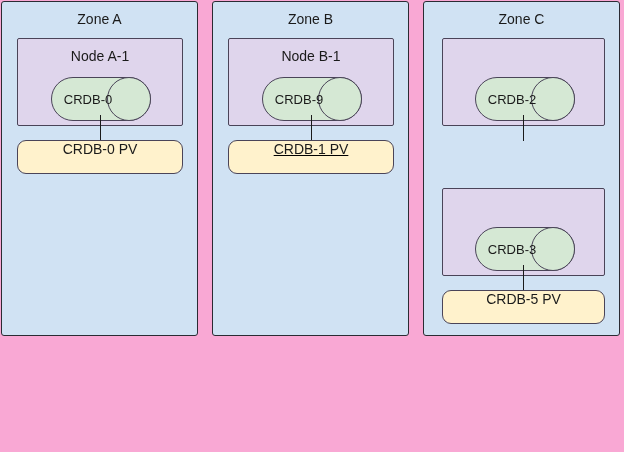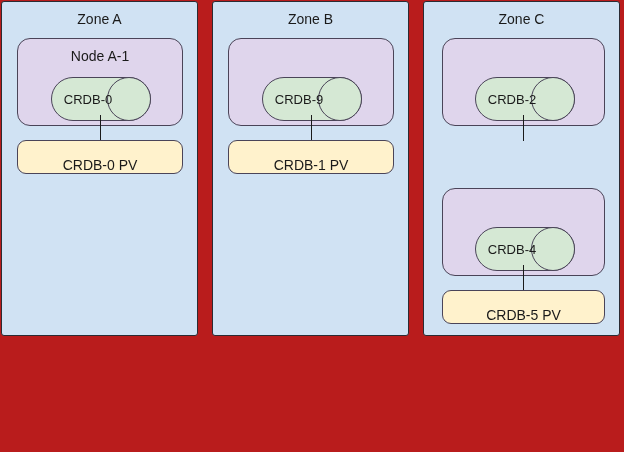--- a/index.html
+++ b/index.html
@@ -14,21 +14,21 @@
     overflow: hidden;
     font-family: "Liberation Sans", sans-serif;
   }
 
   #diagram {
     position: absolute;
     left: 0;
     top: 0;
     width: 624px;
     height: 452px;
-    background: #b91c1c;
+    background: #f9a8d4;
   }
 
   
   .zone {
     position: absolute;
     box-sizing: border-box;
     background: #D0E2F3;
     border: 1px solid #2b2b33;
     border-radius: 3px;
   }
@@ -43,21 +43,21 @@
     color: #1a1a1a;
     white-space: nowrap;
   }
 
   
   .node {
     position: absolute;
     box-sizing: border-box;
     background: #DFD5EC;
     border: 1px solid #4a4458;
-    border-radius: 13px;
+    border-radius: 2px;
   }
   .node-title {
     position: absolute;
     left: 0;
     right: 0;
     top: 9px;
     text-align: center;
     font-size: 14px;
     line-height: 16px;
     color: #1a1a1a;
@@ -91,21 +91,21 @@
   }
 
   
   .pv {
     position: absolute;
     box-sizing: border-box;
     background: #FFF2CC;
     border: 1px solid #4a4458;
     border-radius: 9px;
     display: flex;
-    align-items: flex-end;
+    align-items: flex-start;
     justify-content: center;
   }
   .pv-label {
     font-size: 14px;
     line-height: 16px;
     color: #1a1a1a;
     white-space: nowrap;
   }
 
   
@@ -139,33 +139,34 @@
 
     <div class="pv" style="left:15px; top:138px; width:166px; height:34px;">
       <span class="pv-label">CRDB-0 PV</span>
     </div>
   </div>
 
   <div class="zone" style="left:212px; top:1px; width:197px; height:335px;">
     <div class="zone-title">Zone B</div>
 
     <div class="node" style="left:15px; top:36px; width:166px; height:88px;">
+      <div class="node-title">Node B-1</div>
 
       <div class="cyl" style="left:33px; top:38px; width:100px; height:44px;">
         <svg width="100" height="44" viewBox="0 0 100 44" xmlns="http://www.w3.org/2000/svg">
           <path d="M22,0.5 H78 A21.5,21.5 0 0 1 78,43.5 H22 A21.5,21.5 0 0 1 22,0.5 Z" fill="#D5E8D4" stroke="#4a4458" stroke-width="1"></path>
           <ellipse cx="78" cy="22" rx="21.5" ry="21.5" fill="#D5E8D4" stroke="#4a4458" stroke-width="1"></ellipse>
         </svg>
         <div class="cyl-label">CRDB-9</div>
       </div>
     </div>
 
     <div class="connector" style="left:98px; top:113px; height:26px;"></div>
 
-    <div class="pv" style="left:15px; top:138px; width:166px; height:34px;">
+    <div class="pv" style="left:15px; top:138px; width:166px; height:34px;text-decoration:underline;">
       <span class="pv-label">CRDB-1 PV</span>
     </div>
 
   </div>
 
   <div class="zone" style="left:423px; top:1px; width:197px; height:335px;padding-left:36px;">
     <div class="zone-title">Zone C</div>
 
     <div class="node" style="left:18px; top:36px; width:163px; height:88px;">
 
@@ -181,21 +182,21 @@
     <div class="connector" style="left:99px; top:113px; height:26px;"></div>
 
 
     <div class="node" style="left:18px; top:186px; width:163px; height:88px;">
 
       <div class="cyl" style="left:32px; top:38px; width:100px; height:44px;">
         <svg width="100" height="44" viewBox="0 0 100 44" xmlns="http://www.w3.org/2000/svg">
           <path d="M22,0.5 H78 A21.5,21.5 0 0 1 78,43.5 H22 A21.5,21.5 0 0 1 22,0.5 Z" fill="#D5E8D4" stroke="#4a4458" stroke-width="1"></path>
           <ellipse cx="78" cy="22" rx="21.5" ry="21.5" fill="#D5E8D4" stroke="#4a4458" stroke-width="1"></ellipse>
         </svg>
-        <div class="cyl-label">CRDB-4</div>
+        <div class="cyl-label">CRDB-3</div>
       </div>
     </div>
 
     <div class="connector" style="left:99px; top:263px; height:26px;"></div>
 
     <div class="pv" style="left:18px; top:288px; width:163px; height:34px;">
       <span class="pv-label">CRDB-5 PV</span>
     </div>
   </div>
 

